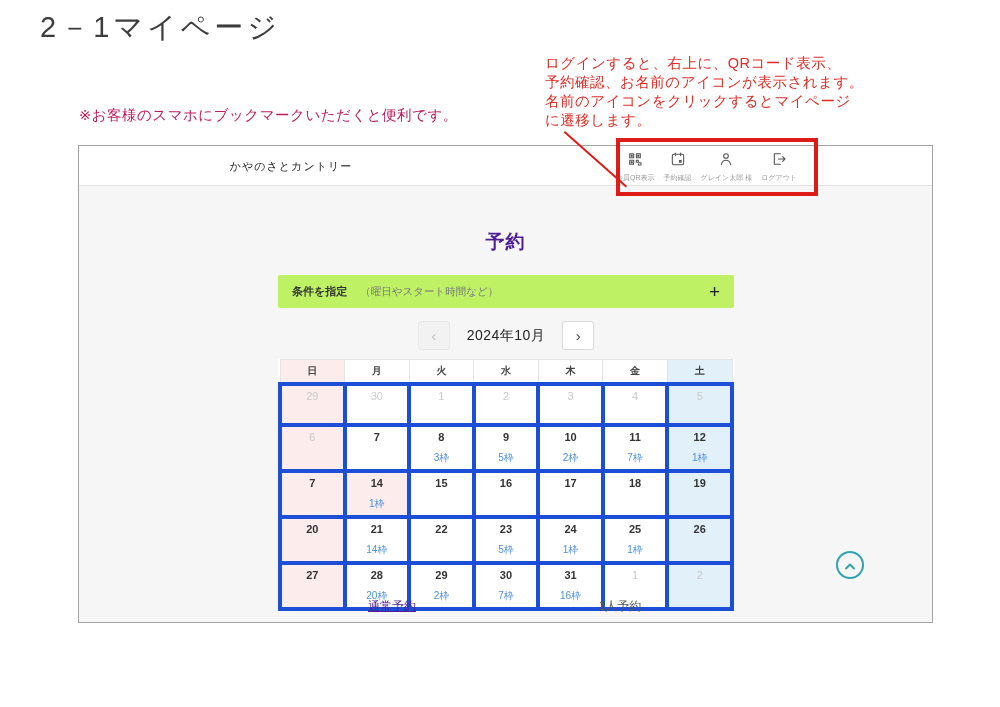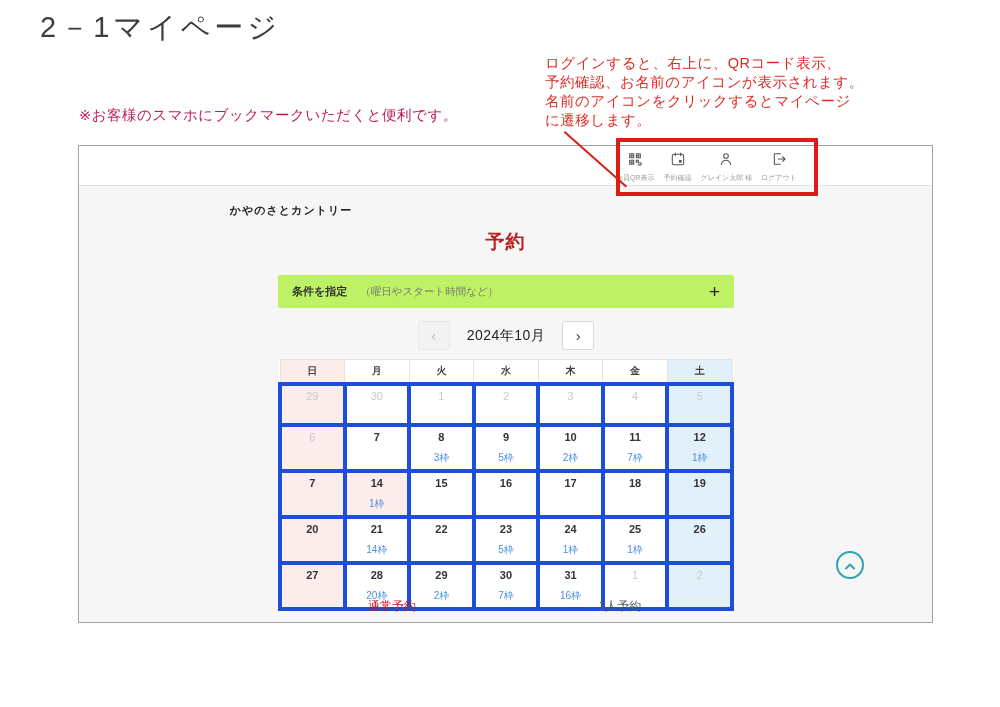--- a/index.html
+++ b/index.html
@@ -16,29 +16,29 @@
                  border:4px solid #dd1b17;z-index:30;}
   .callout-line{position:absolute;left:565px;top:131px;width:83px;height:2px;background:#dd1b17;
                 transform:rotate(41.6deg);transform-origin:0 0;z-index:29;}
 
   
   .frame{position:absolute;left:78px;top:145px;width:853px;height:476px;
          border:1px solid #a3a3a3;background:#f6f6f6;}
   .app-header{position:absolute;left:0;top:0;width:100%;height:39px;background:#fff;
               border-bottom:1px solid #e2e2e2;}
   .site-name{position:absolute;left:132px;top:13px;width:160px;text-align:center;
-             font-size:11px;font-weight:bold;letter-spacing:1px;color:#222;white-space:nowrap;margin-top:44px;}
+             font-size:11px;font-weight:normal;letter-spacing:1px;color:#222;white-space:nowrap;}
   .app-nav{position:absolute;top:5px;right:135px;display:flex;gap:9px;align-items:flex-start;}
   .nav-item{display:flex;flex-direction:column;align-items:center;gap:2px;cursor:pointer;}
   .nav-item svg{width:16px;height:16px;stroke:#555;fill:none;stroke-width:1.6;
                 stroke-linecap:round;stroke-linejoin:round;}
   .nav-label{font-size:7px;color:#9a9a9a;white-space:nowrap;}
 
   .page-heading{position:absolute;top:83px;left:0;width:100%;text-align:center;
-                font-size:19px;font-weight:bold;color:#b91c1c;letter-spacing:1px;}
+                font-size:19px;font-weight:bold;color:#4c1d95;letter-spacing:1px;}
 
   .filter-bar{position:absolute;left:199px;top:129px;width:456px;height:33px;background:#bef264;
               border-radius:2px;display:flex;align-items:center;padding:0 14px;box-sizing:border-box;cursor:pointer;}
   .filter-label{font-size:11px;font-weight:bold;color:#333;}
   .filter-hint{font-size:10.5px;color:#777;margin-left:13px;}
   .filter-expand{margin-left:auto;font-size:19px;font-weight:300;color:#222;line-height:1;}
 
   .month-nav{position:absolute;left:199px;top:175px;width:456px;display:flex;
              align-items:center;justify-content:center;gap:17px;}
   .month-btn{width:30px;height:27px;display:flex;align-items:center;justify-content:center;
@@ -62,21 +62,21 @@
   td.muted .dnum{color:#c9c9c9;font-weight:400;}
   .slots{font-size:10px;color:#4a90e2;line-height:11px;margin-top:8px;height:11px;}
 
   .scroll-top{position:absolute;left:757px;top:405px;width:28px;height:28px;box-sizing:border-box;
               border:2px solid #2fa3b2;border-radius:50%;display:flex;align-items:center;
               justify-content:center;background:transparent;cursor:pointer;}
   .scroll-top svg{stroke:#2fa3b2;fill:none;stroke-width:2;stroke-linecap:round;stroke-linejoin:round;}
 
   .tab-bar{position:absolute;left:199px;bottom:7px;width:456px;display:flex;}
   .tab{flex:1;text-align:center;font-size:12px;color:#555;cursor:pointer;}
-  .tab.active{color:#b91c1c;}
+  .tab.active{color:#4c1d95;text-decoration:underline;}
 </style>
 </head>
 <body>
 
 <div class="canvas">
 
   <div class="doc-title">2－1マイページ</div>
   <div class="bookmark-note">※お客様のスマホにブックマークいただくと便利です。</div>
   <div class="annotation">ログインすると、右上に、QRコード表示、
 予約確認、お名前のアイコンが表示されます。

